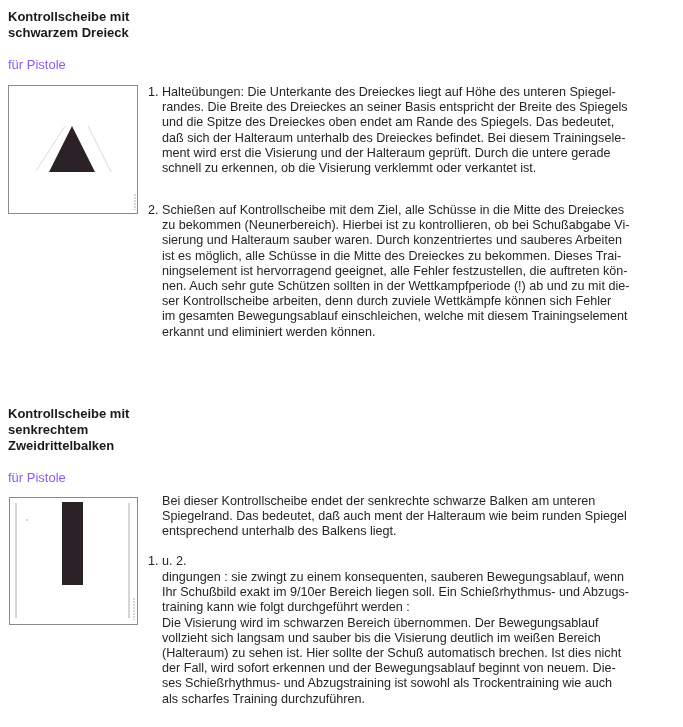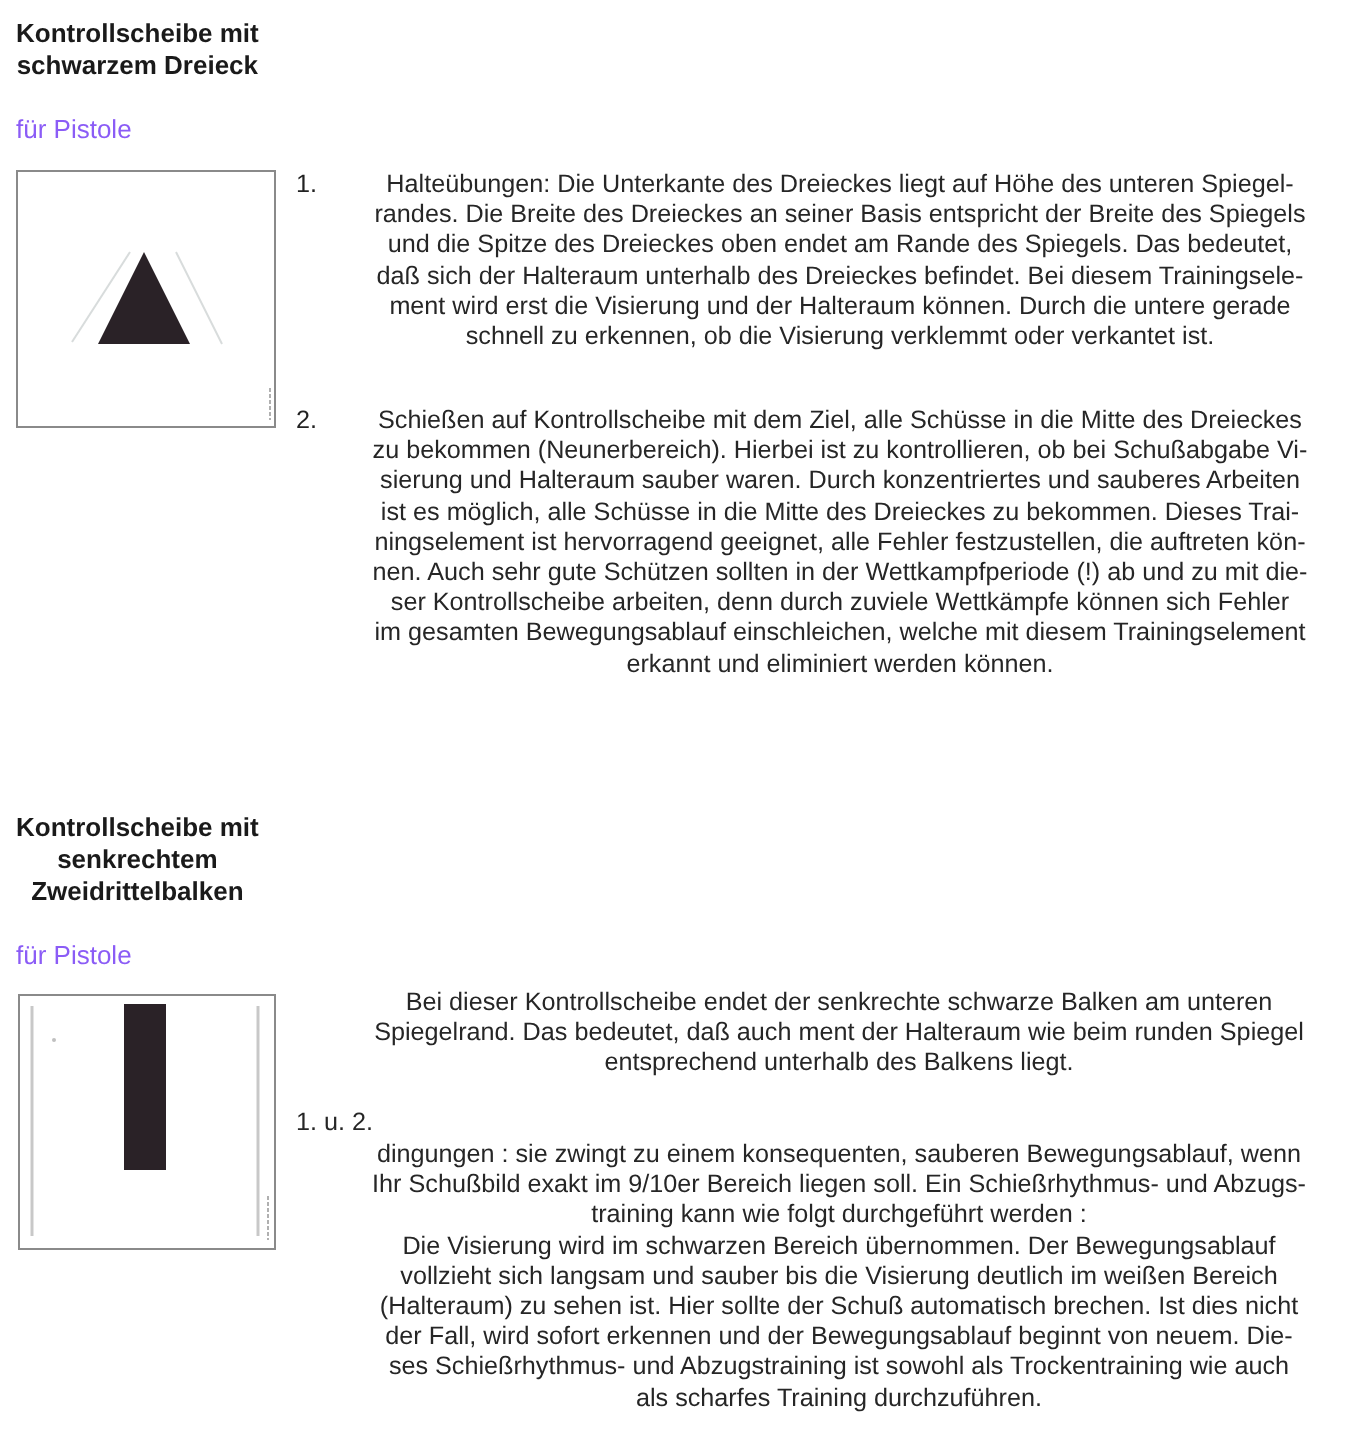--- a/index.html
+++ b/index.html
@@ -16,21 +16,21 @@
   .subhead { font-size: 13px; line-height: 16px; color: #8b5cf6; margin: 0; }
   .frame {
     position: absolute; border: 1px solid #8a8a8a; background: #fff; box-sizing: border-box;
   }
   .para {
     font-size: 12.6px; line-height: 15.2px; color: #262626; margin: 0;
   }
   .item { position: absolute; }
   .item .num { position: absolute; left: 0; top: 0; font-size: 12.6px; line-height: 15.2px; }
   .item .body { margin-left: 14px; }
-  .line { display: block; white-space: nowrap; text-align: center; }
+  .line { display: block; white-space: nowrap; }
 </style>
 </head>
 <body>
 
 <div class="abs" style="left:8px; top:9px;">
   <span class="line heading">Kontrollscheibe mit</span>
   <span class="line heading">schwarzem Dreieck</span>
 </div>
 <div class="abs subhead" style="left:8px; top:57px;">für Pistole</div>
 
@@ -43,21 +43,21 @@
   </svg>
 </div>
 
 <div class="item" style="left:148px; top:85px; width:530px;">
   <span class="num">1.</span>
   <div class="body para">
     <span class="line">Halteübungen: Die Unterkante des Dreieckes liegt auf Höhe des unteren Spiegel-</span>
     <span class="line">randes. Die Breite des Dreieckes an seiner Basis entspricht der Breite des Spiegels</span>
     <span class="line">und die Spitze des Dreieckes oben endet am Rande des Spiegels. Das  bedeutet,</span>
     <span class="line">daß sich der Halteraum unterhalb des Dreieckes befindet. Bei diesem Trainingsele-</span>
-    <span class="line">ment wird erst die Visierung und der Halteraum können. Durch die untere gerade</span>
+    <span class="line">ment wird erst die Visierung und der Halteraum geprüft. Durch die untere gerade</span>
     <span class="line">schnell zu erkennen, ob die Visierung verklemmt oder verkantet  ist.</span>
   </div>
 </div>
 
 <div class="item" style="left:148px; top:203px; width:530px;">
   <span class="num">2.</span>
   <div class="body para">
     <span class="line">Schießen auf Kontrollscheibe mit dem Ziel, alle Schüsse in die Mitte des Dreieckes</span>
     <span class="line">zu bekommen (Neunerbereich). Hierbei ist zu kontrollieren, ob bei Schußabgabe Vi-</span>
     <span class="line">sierung und Halteraum sauber waren. Durch konzentriertes und sauberes Arbeiten</span>

